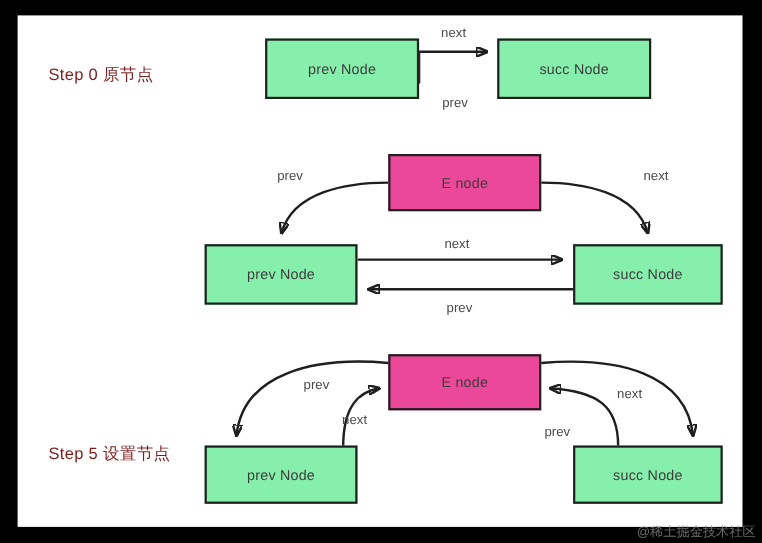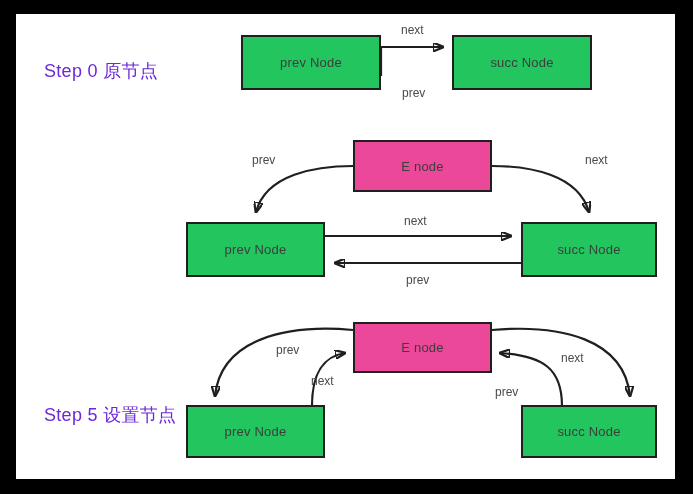--- a/index.html
+++ b/index.html
@@ -11,37 +11,37 @@
     font-family:"Liberation Sans","DejaVu Sans",sans-serif;
   }
   #canvas{
     position:absolute;
     left:16px;top:14px;
     width:659px;height:465px;
     background:#ffffff;
   }
   .step-label{
     position:absolute;
-    font-size:18px;
-    color:#6d28d9;
+    font-size:15px;
+    color:#7f1d1d;
     white-space:nowrap;
     letter-spacing:0.3px;
   }
   .node{
     position:absolute;
     box-sizing:border-box;
     border:2px solid #1f1f1f;
     display:flex;
     align-items:center;
     justify-content:center;
     font-size:13px;
     color:#3d3d3d;
     letter-spacing:0.2px;
   }
-  .node.gray{background:#22c55e;}
+  .node.gray{background:#86efac;}
   .node.teal{background:#ec4899;}
   .edge-label{
     position:absolute;
     font-size:12px;
     color:#4a4a4a;
     white-space:nowrap;
     text-align:center;
   }
   svg.arrows{
     position:absolute;left:0;top:0;
@@ -136,13 +136,14 @@
       <span>succ Node</span>
     </div>
 
     <div class="edge-label" style="left:260px;top:329px;">prev</div>
     <div class="edge-label" style="left:295px;top:360px;">next</div>
     <div class="edge-label" style="left:545px;top:337px;">next</div>
     <div class="edge-label" style="left:479px;top:371px;">prev</div>
 
   </div>
 
+  <div class="watermark">@稀土掘金技术社区</div>
 </div>
 
 </body></html>

